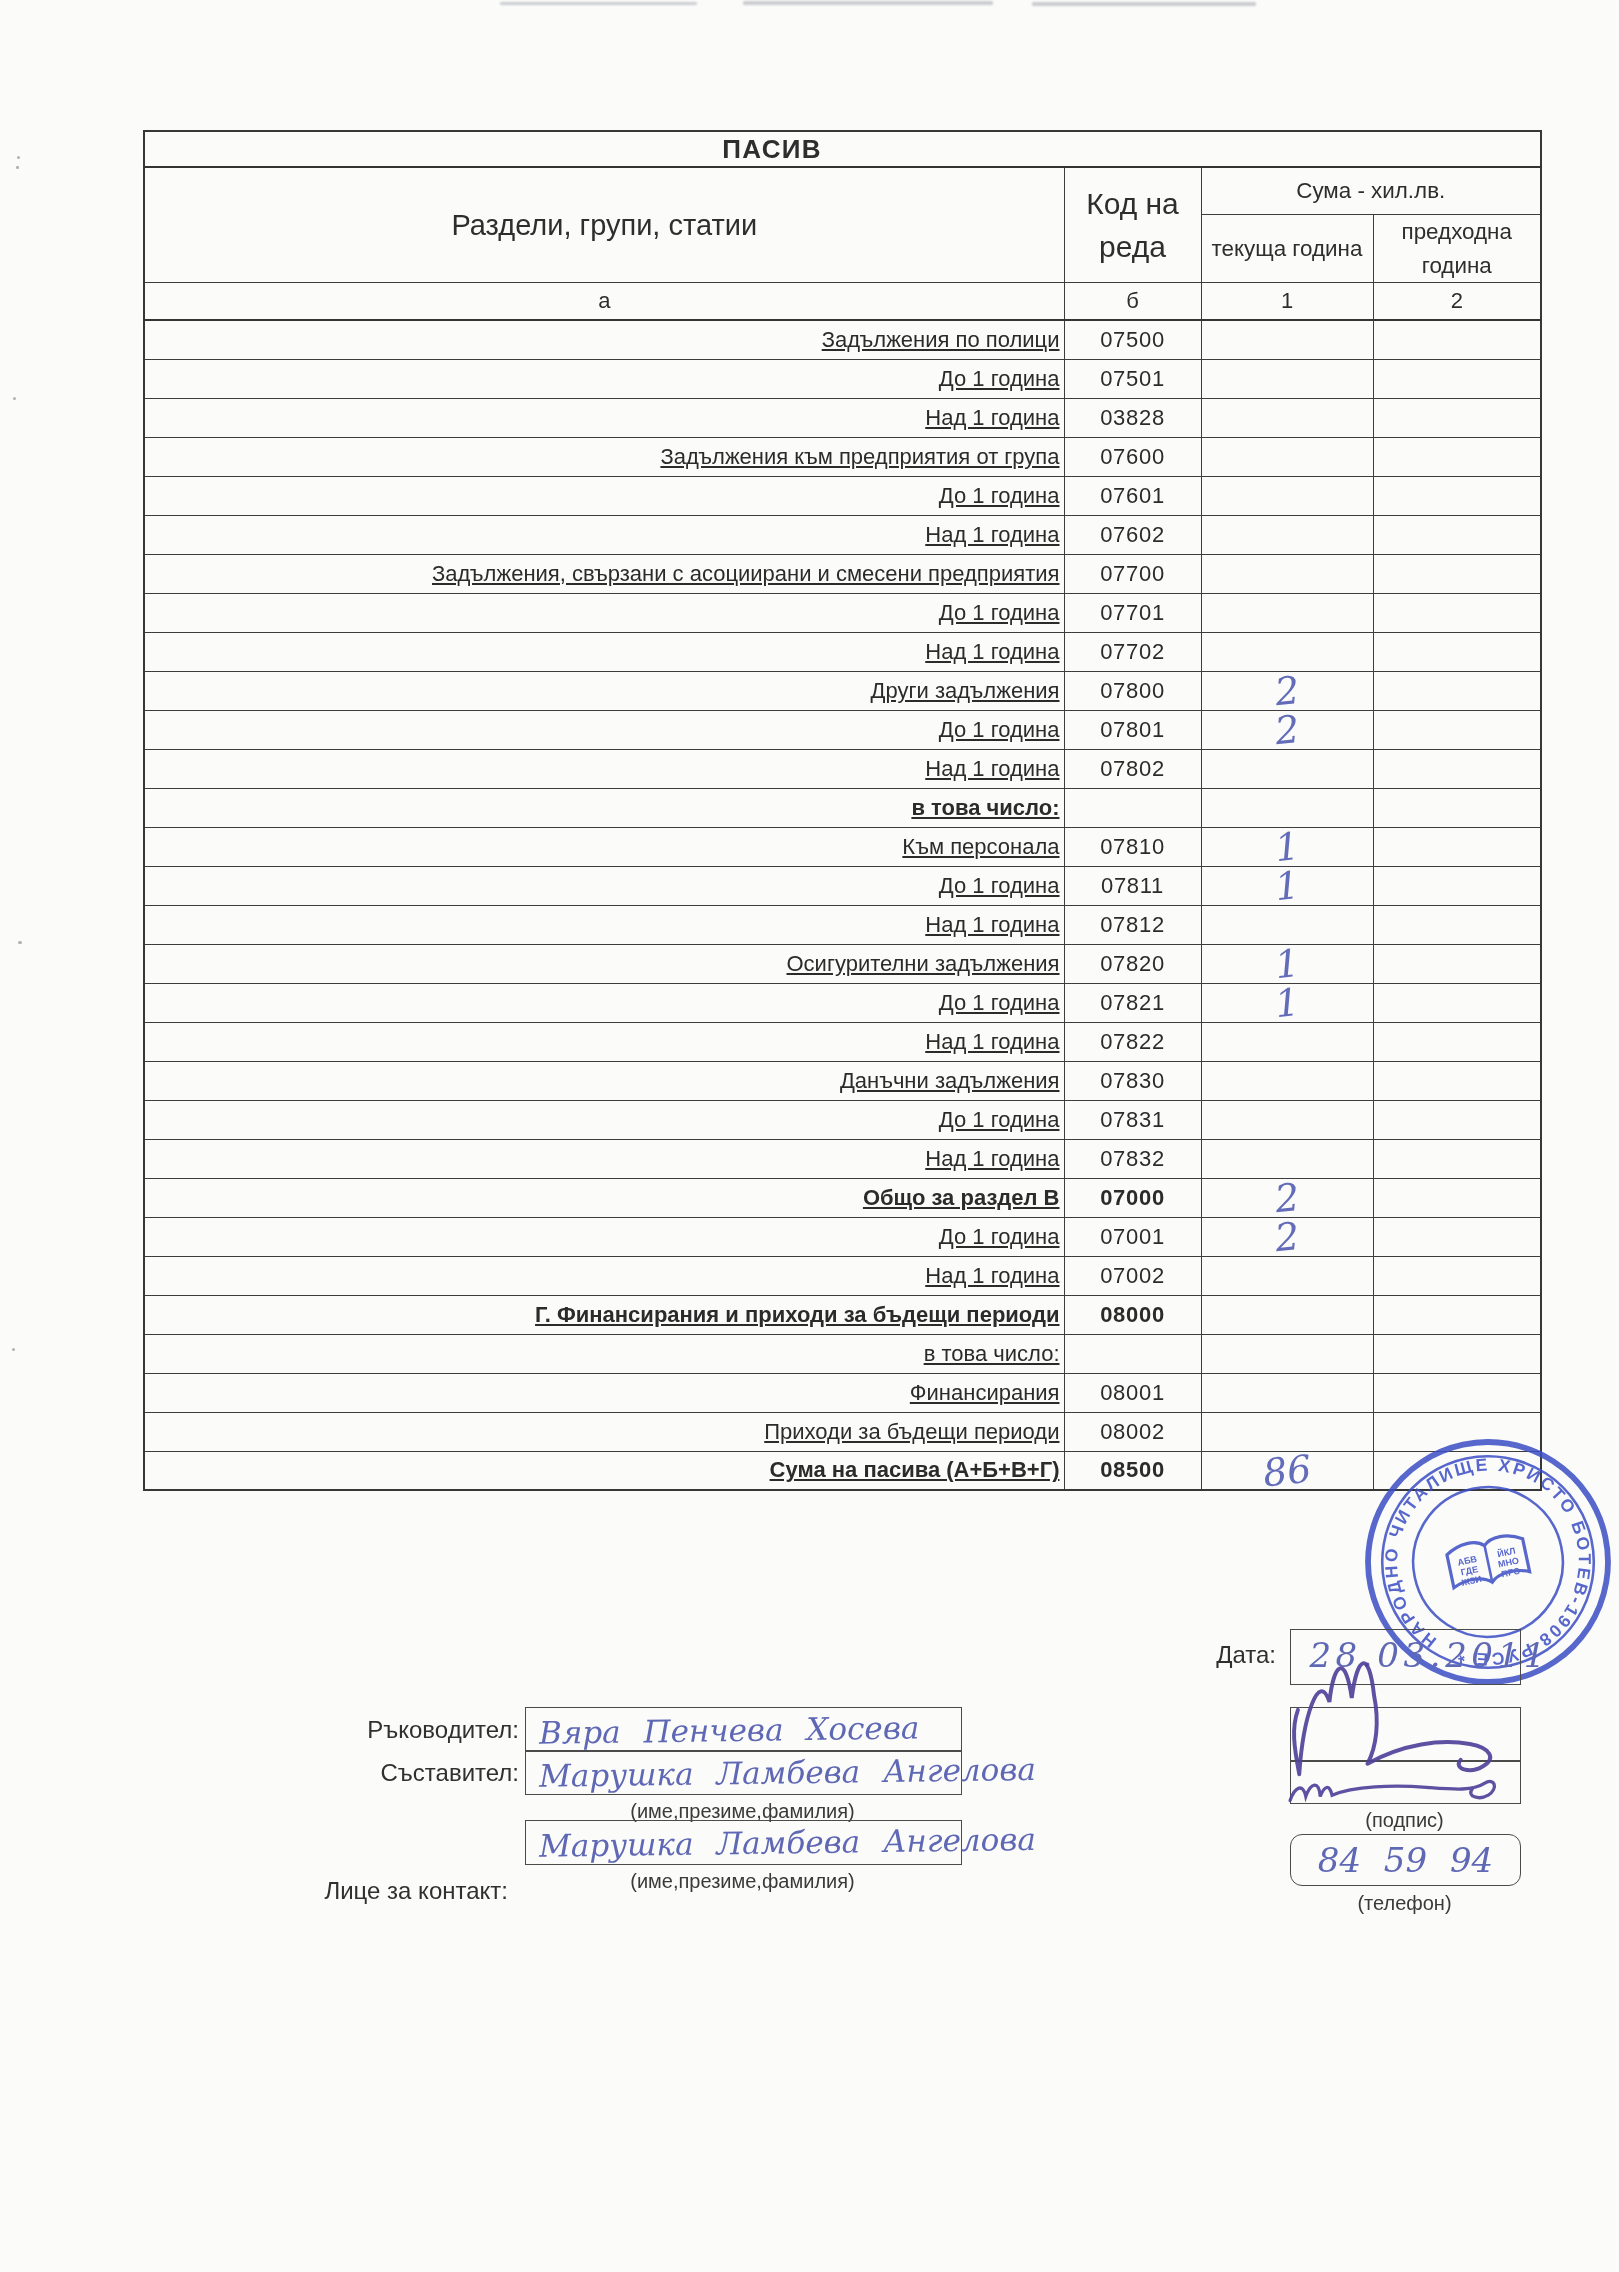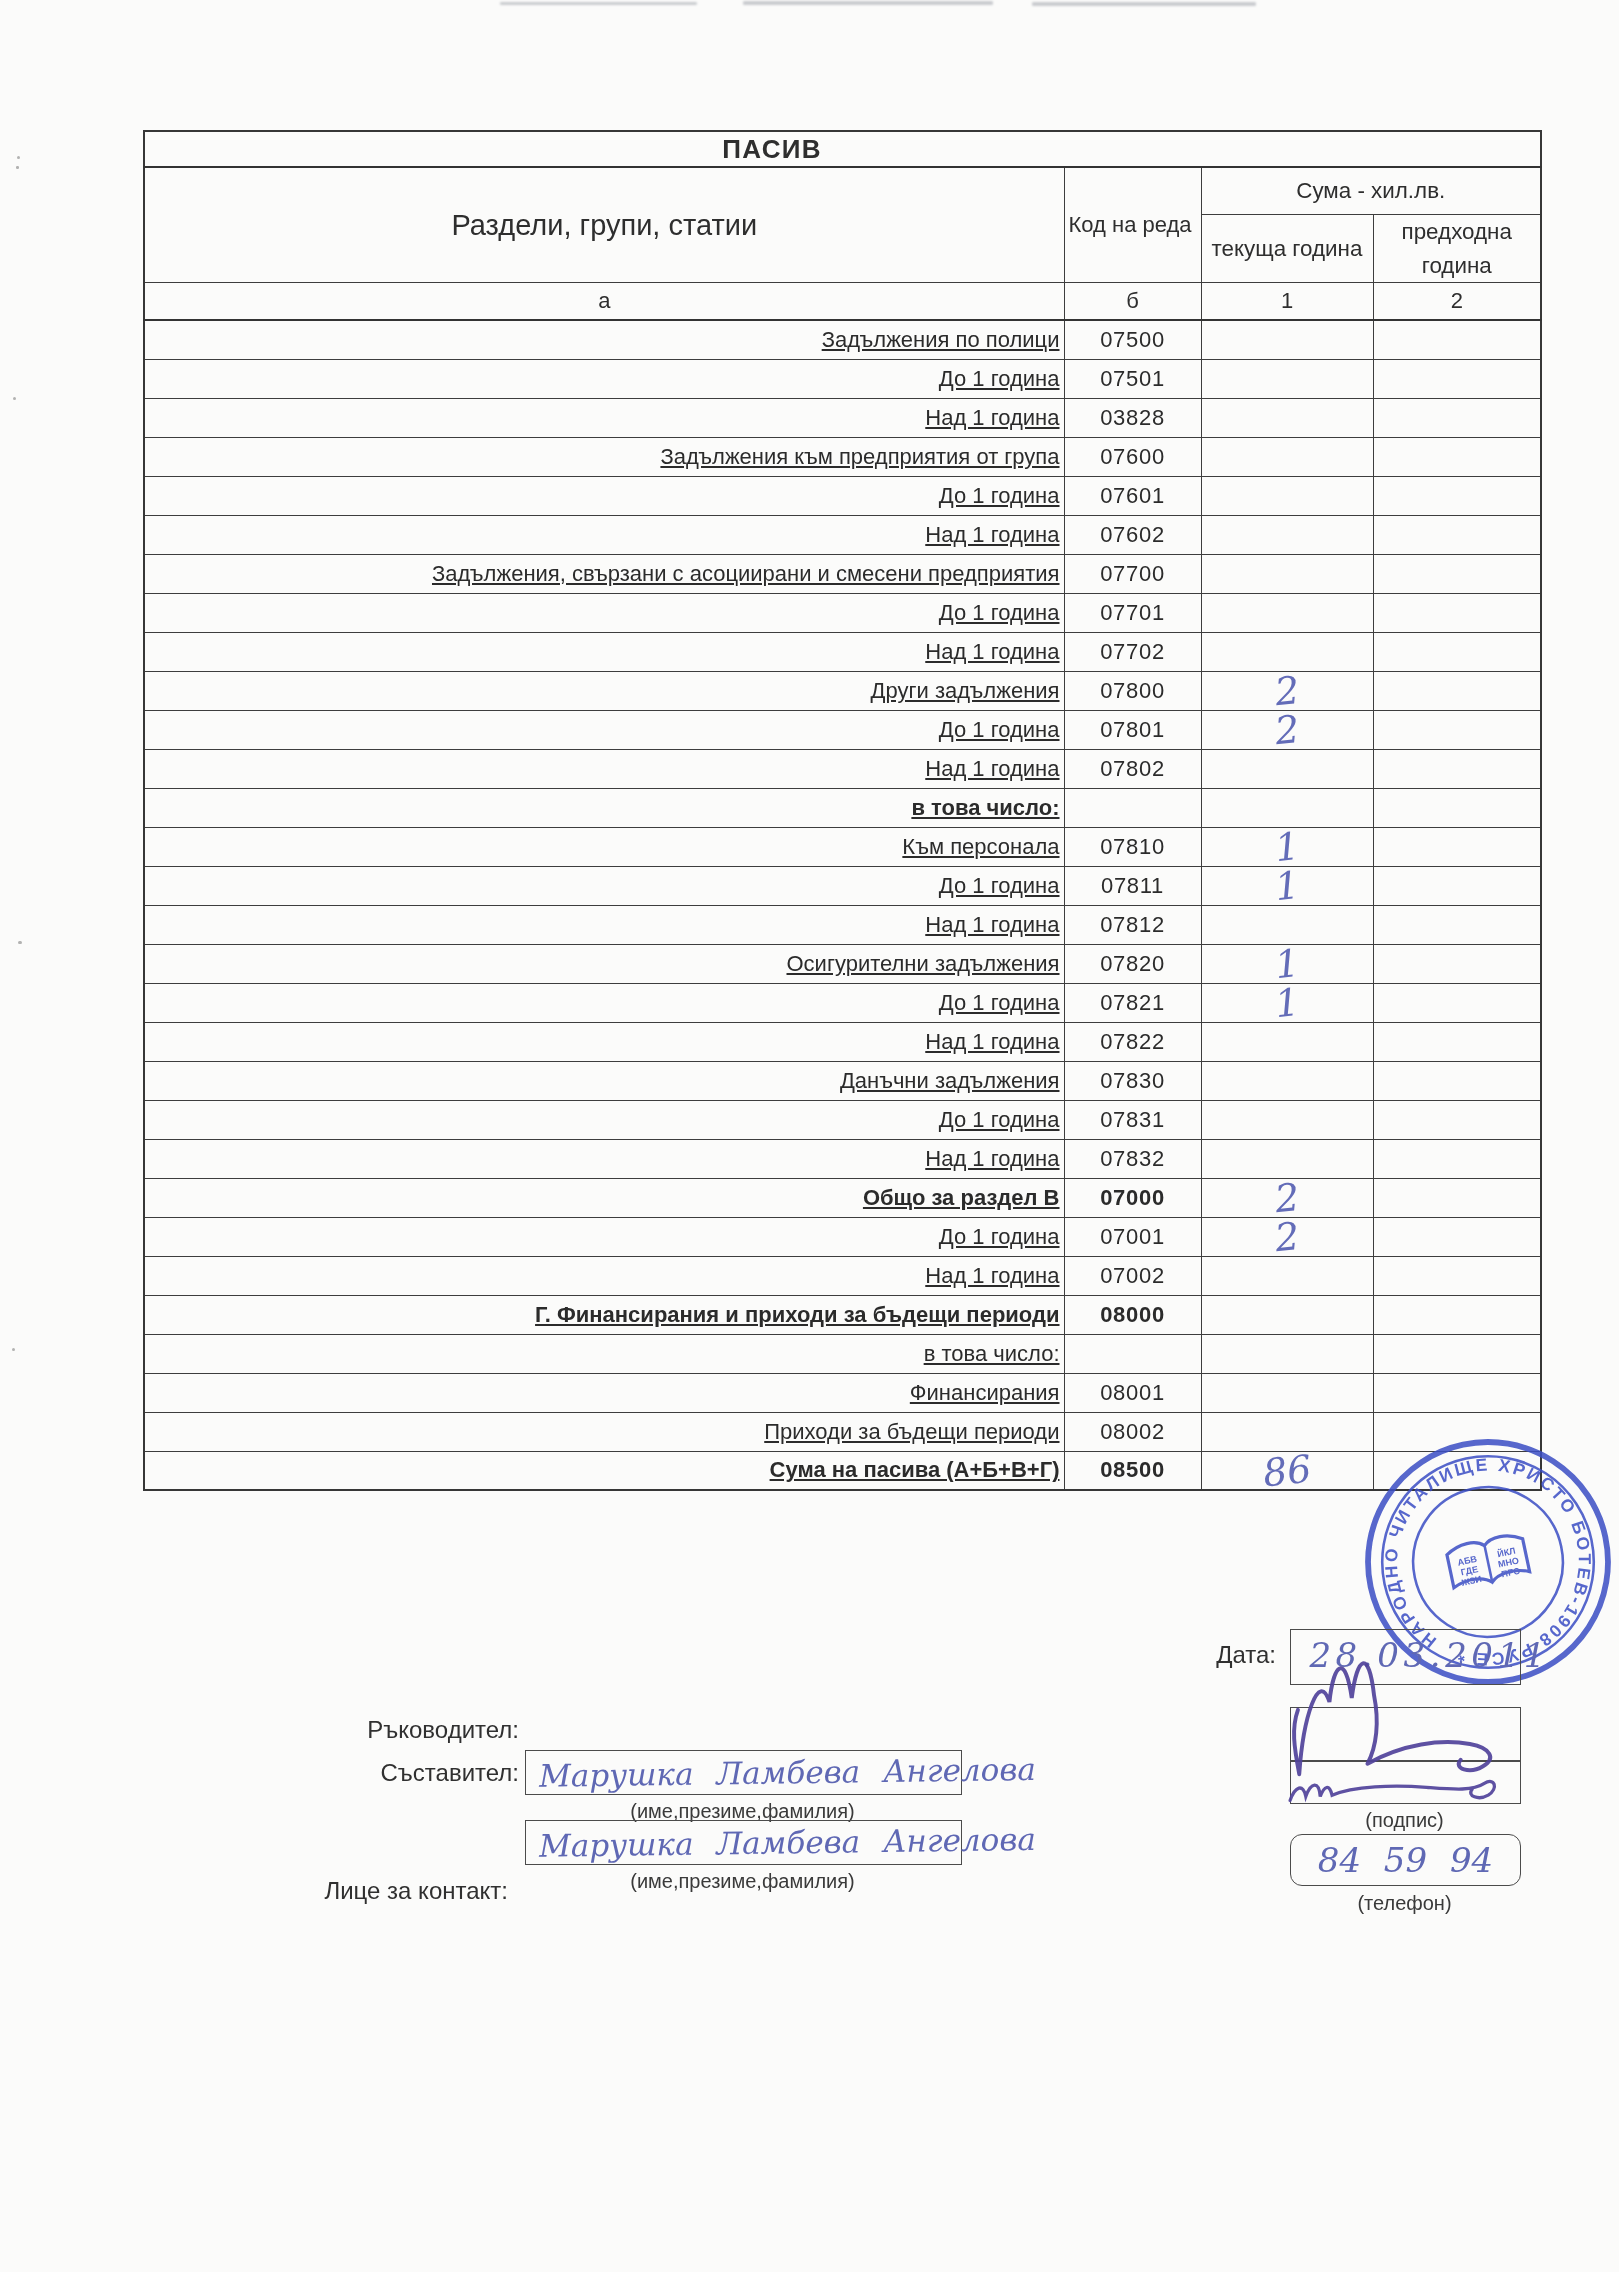--- a/index.html
+++ b/index.html
@@ -26,21 +26,21 @@
     padding:0 4px;
     vertical-align:middle;
     font-weight:normal;
     position:relative;
   }
   tr.title-row th{
     height:34px;font-size:26px;font-weight:bold;letter-spacing:1.3px;
     text-align:center;border-bottom:2.6px solid #333;padding-right:145px;
   }
   th.head-a{font-size:29px;text-align:center;}
-  th.head-b{font-size:22px;text-align:left;line-height:1.45;}
+  th.head-b{font-size:30px;text-align:center;line-height:1.45;}
   th.amount-head{height:46px;font-size:22.4px;text-align:center;border-bottom:1.3px solid #3d3d3d;}
   th.sub-head{height:61px;font-size:22.4px;text-align:center;line-height:1.5;}
   tr.letter-row th{
     height:36px;font-size:22px;text-align:center;border-bottom:2.6px solid #333;
   }
   tbody tr{height:39px;}
   tbody td{font-size:22px;color:#2b2b2b;}
   td.c-label{text-align:right;text-decoration:underline;}
   td.c-code{text-align:center;letter-spacing:0.7px;}
   td.c-cur,td.c-prev{text-align:center;}
@@ -360,20 +360,23 @@
   <div class="fbox" style="left:1290px;top:1707px;width:229px;height:53px;"></div>
   <div class="fbox" style="left:1290px;top:1760px;width:229px;height:42px;"></div>
   <div class="hint" style="left:1290px;top:1809px;width:229px;">(подпис)</div>
 
   <div class="fbox" style="left:1290px;top:1834px;width:229px;height:50px;border-radius:12px;">
     <div class="ink phone-value">84 59 94</div>
   </div>
   <div class="hint" style="left:1290px;top:1892px;width:229px;">(телефон)</div>
 
   <div class="flabel" style="left:289px;top:1716px;width:230px;">Ръководител:</div>
+  <div class="fbox" style="left:525px;top:1707px;width:435px;height:43px;">
+    <div class="ink name-value">Вяра Пенчева Хосева</div>
+  </div>
 
   <div class="flabel" style="left:289px;top:1759px;width:230px;">Съставител:</div>
   <div class="fbox" style="left:525px;top:1750px;width:435px;height:43px;">
     <div class="ink name-value">Марушка Ламбева Ангелова</div>
   </div>
   <div class="hint" style="left:525px;top:1800px;width:435px;">(име,презиме,фамилия)</div>
 
   <div class="flabel" style="left:212px;top:1829px;width:296px;margin-top:48px;">Лице за контакт:</div>
   <div class="fbox" style="left:525px;top:1820px;width:435px;height:43px;">
     <div class="ink name-value">Марушка Ламбева Ангелова</div>

